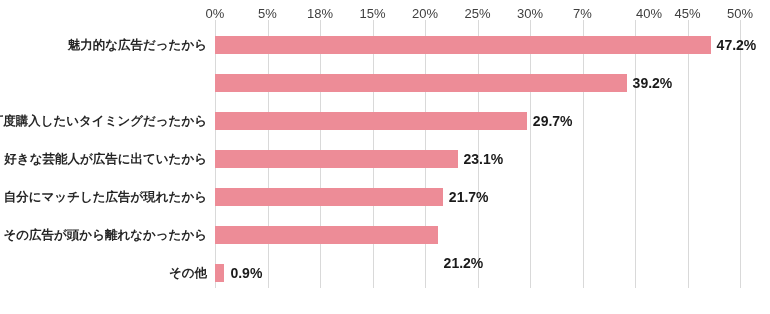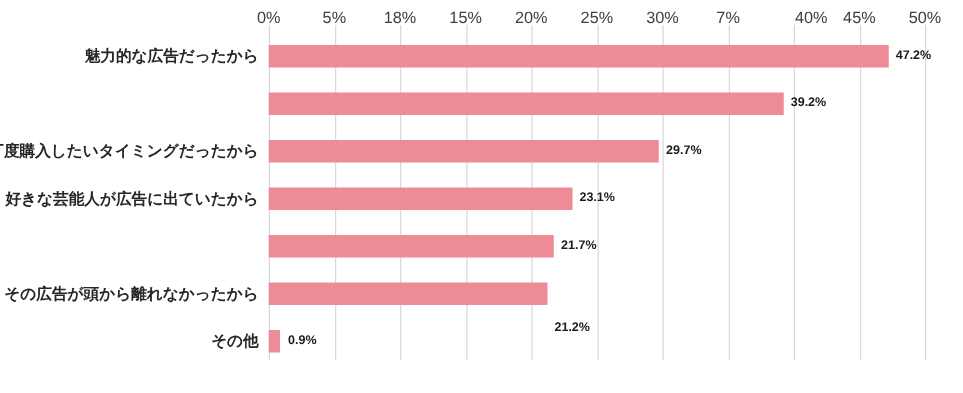--- a/index.html
+++ b/index.html
@@ -79,21 +79,21 @@
     top: 10px;
     height: 18px;
     background: #ed8c97;
   }
   .bar-value {
     position: absolute;
     top: 10px;
     height: 18px;
     line-height: 18px;
     margin-left: 6px;
-    font-size: 10px;
+    font-size: 14px;
     font-weight: bold;
     color: #1a1a1a;
     white-space: nowrap;
   }
 </style>
 </head>
 <body>
 
 <div id="chart-root">
 
@@ -139,20 +139,21 @@
           <div class="cat-label">丁度購入したいタイミングだったから</div>
           <div class="bar" style="width: 311.85px; background: rgb(237, 140, 151);"></div>
           <div class="bar-value" style="left: 311.85px;">29.7%</div>
         </div>
         <div class="cat-row" style="top: 120px;">
           <div class="cat-label">好きな芸能人が広告に出ていたから</div>
           <div class="bar" style="width: 242.55px; background: rgb(237, 140, 151);"></div>
           <div class="bar-value" style="left: 242.55px; text-align: right;">23.1%</div>
         </div>
         <div class="cat-row" style="top: 158px;">
+          <div class="cat-label">自分にマッチした広告が現れたから</div>
           <div class="bar" style="width: 227.85px; background: rgb(237, 140, 151);"></div>
           <div class="bar-value" style="left: 227.85px;">21.7%</div>
         </div>
         <div class="cat-row" style="top: 196px;">
           <div class="cat-label">その広告が頭から離れなかったから</div>
           <div class="bar" style="width: 222.6px; background: rgb(237, 140, 151);"></div>
           <div class="bar-value" style="left: 222.6px; margin-top: 28px;">21.2%</div>
         </div>
         <div class="cat-row" style="top: 234px;">
           <div class="cat-label">その他</div>

